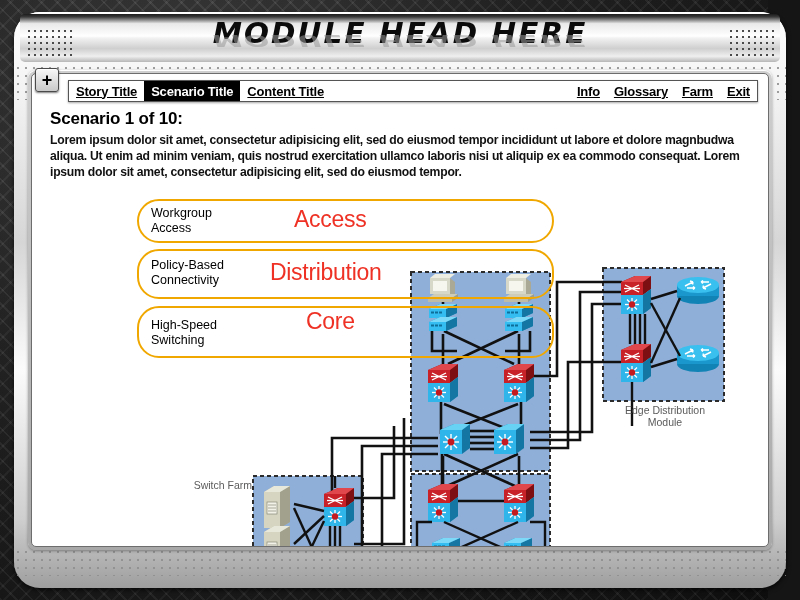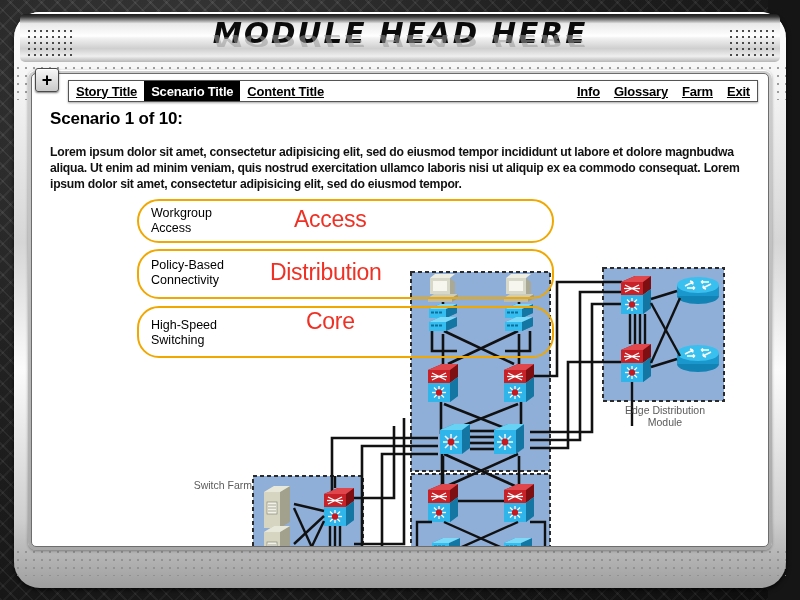--- a/index.html
+++ b/index.html
@@ -108,21 +108,20 @@
 
   
   .scn-title{
     position:absolute;left:18px;top:35px;
     font-size:17px;font-weight:bold;color:#000;letter-spacing:-.2px;
   }
   .scn-body{
     position:absolute;left:18px;top:58px;width:700px;
     font-size:12.2px;font-weight:bold;color:#111;line-height:1.33;
     letter-spacing:-.25px;
-    margin-top:12px;
   }
 
   
   .diagram{position:absolute;left:0;top:112px;width:742px;height:362px;}
   .diagram svg{display:block;}
 
   
   .cap{
     position:absolute;font-size:10.5px;color:#5b5b5b;
     line-height:1.15;text-align:center;font-family:"Liberation Sans",sans-serif;

